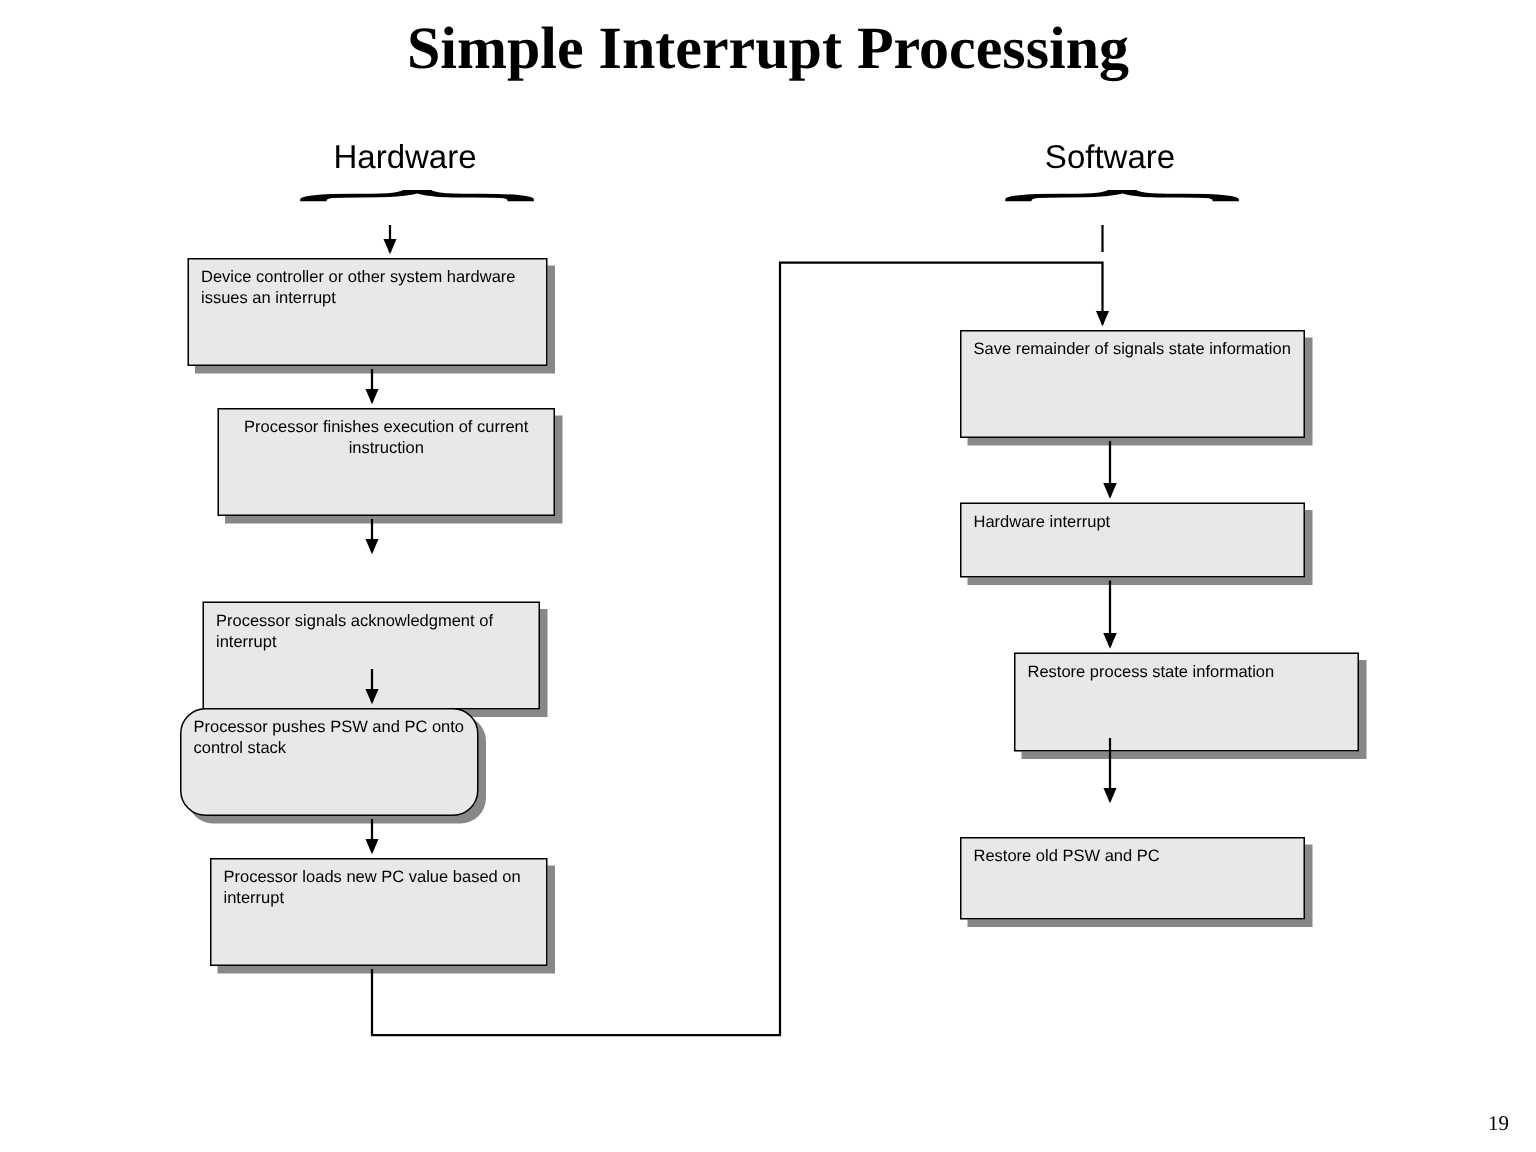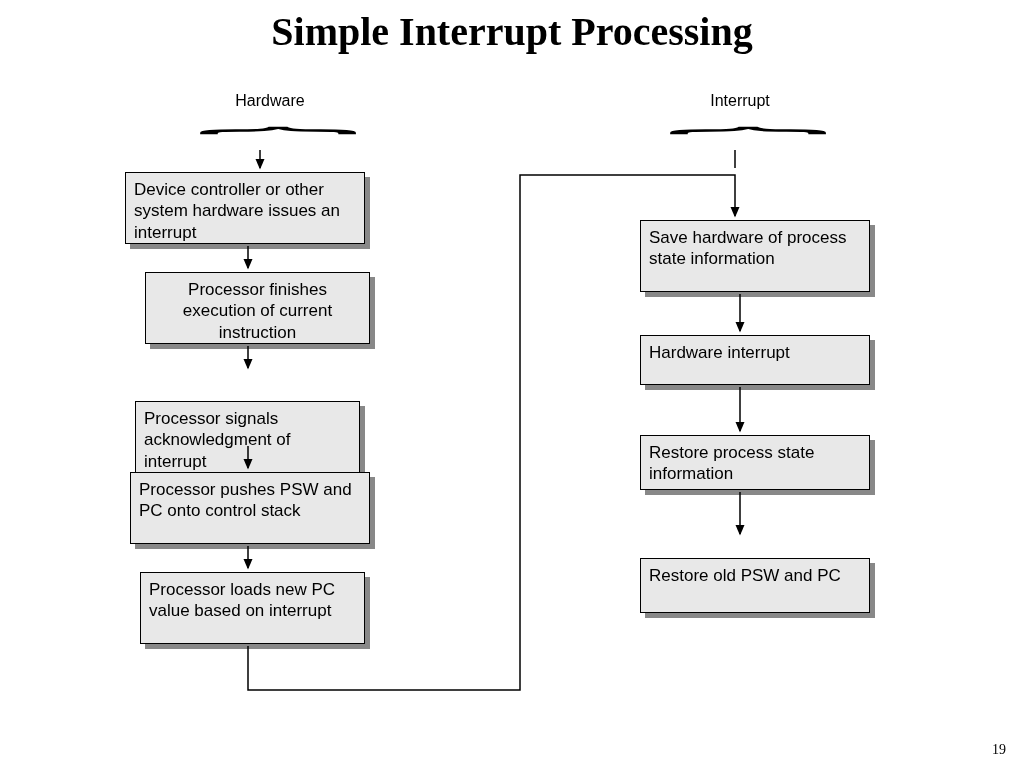--- a/index.html
+++ b/index.html
@@ -18,39 +18,39 @@
     left: 0;
     right: 0;
     text-align: center;
     font-family: "Times New Roman", Times, serif;
     font-weight: bold;
     font-size: 40px;
     color: #000;
   }
   .colhead {
     position: absolute;
-    font-size: 16px;
+    font-size: 22px;
     color: #000;
     text-align: center;
   }
   .brace {
     position: absolute;
     font-size: 54px;
     line-height: 30px;
     color: #000;
     transform: scaleX(5) scaleY(0.6);
     transform-origin: center;
     font-family: "Times New Roman", serif;
   }
   .box {
     position: absolute;
     background: #e8e8e8;
     border: 1.5px solid #000;
     box-shadow: 5px 5px 0 0 #888;
-    font-size: 17px;
+    font-size: 11px;
     line-height: 1.25;
     color: #000;
     padding: 6px 8px;
     box-sizing: border-box;
   }
   .pagenum {
     position: absolute;
     right: 18px;
     bottom: 10px;
     font-size: 14px;
@@ -66,34 +66,34 @@
     height: 768px;
     pointer-events: none;
   }
 </style>
 </head>
 <body>
 
 <div class="title">Simple Interrupt Processing</div>
 
 <div class="colhead" style="left:170px; top:92px; width:200px;">Hardware</div>
-<div class="colhead" style="left:640px; top:92px; width:200px;">Interrupt</div>
+<div class="colhead" style="left:640px; top:92px; width:200px;">Software</div>
 
 <div class="brace" style="left:262px; top:130px;">⏞</div>
 <div class="brace" style="left:732px; top:130px;">⏞</div>
 
 <div class="box" style="left:125px; top:172px; width:240px; height:72px;">Device controller or other system hardware issues an interrupt</div>
 <div class="box" style="left:145px; top:272px; width:225px; height:72px;text-align:center;">Processor finishes execution of current instruction</div>
 <div class="box" style="left:135px; top:372px; width:225px; height:72px;margin-top:29px;">Processor signals acknowledgment of interrupt</div>
-<div class="box" style="left:130px; top:472px; width:240px; height:72px;">Processor pushes PSW and PC onto control stack</div>
+<div class="box" style="left:120px; top:472px; width:199px; height:72px;border-radius:17px;">Processor pushes PSW and PC onto control stack</div>
 <div class="box" style="left:140px; top:572px; width:225px; height:72px;">Processor loads new PC value based on interrupt</div>
 
-<div class="box" style="left:640px; top:220px; width:230px; height:72px;">Save hardware of process state information</div>
+<div class="box" style="left:640px; top:220px; width:230px; height:72px;">Save remainder of signals state information</div>
 <div class="box" style="left:640px; top:335px; width:230px; height:50px;">Hardware interrupt</div>
-<div class="box" style="left:640px; top:435px; width:230px; height:55px;">Restore process state information</div>
+<div class="box" style="left:676px; top:435px; width:230px; height:66px;">Restore process state information</div>
 <div class="box" style="left:640px; top:538px; width:230px; height:55px;margin-top:20px;">Restore old PSW and PC</div>
 
 <svg class="overlay">
   <defs>
     <marker id="ah" markerWidth="10" markerHeight="10" refX="6" refY="3" orient="auto" markerUnits="strokeWidth">
       <path d="M0,0 L0,6 L7,3 z" fill="#000"></path>
     </marker>
   </defs>
 
   <line x1="260" y1="150" x2="260" y2="168" stroke="#000" stroke-width="1.5" marker-end="url(#ah)"></line>

